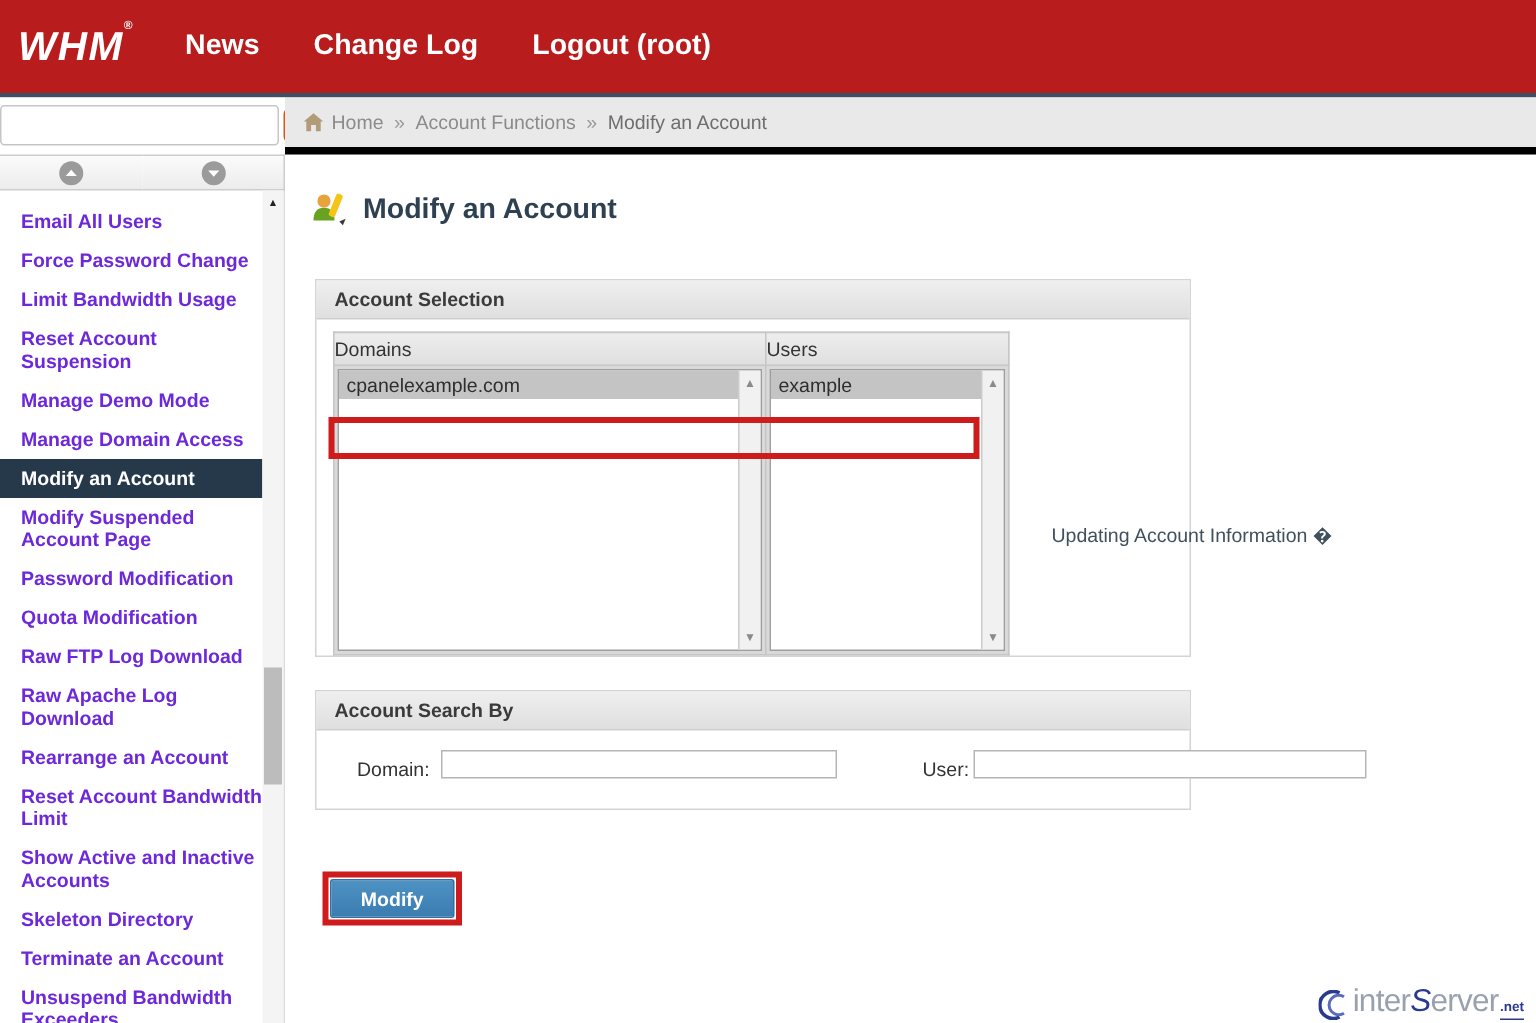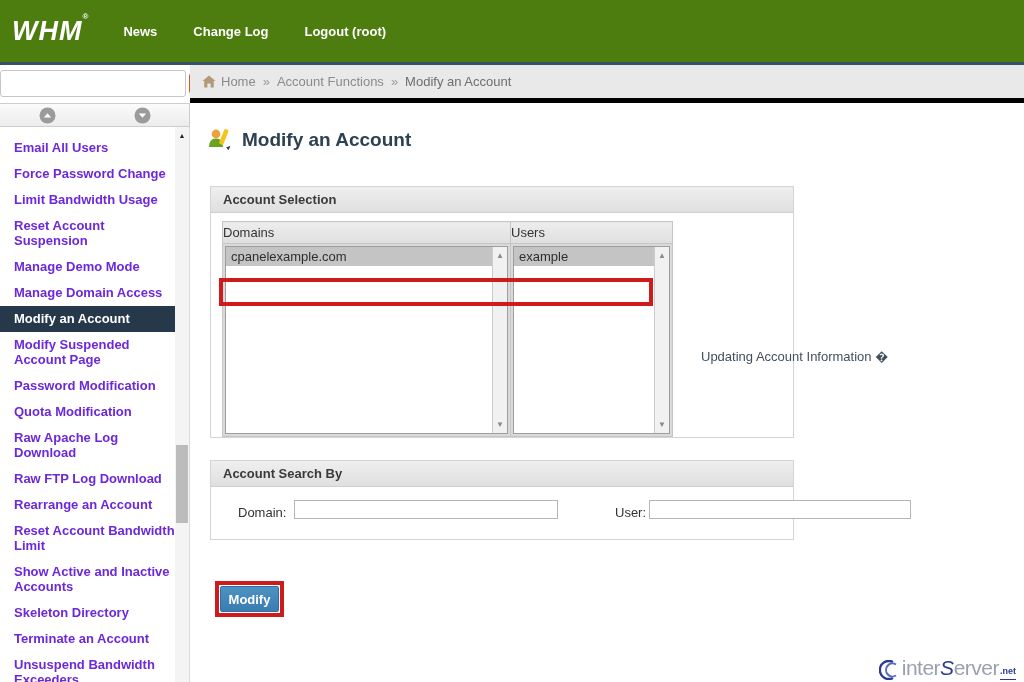--- a/index.html
+++ b/index.html
@@ -2,26 +2,26 @@
 <html><head>
 <meta charset="utf-8">
 <style>
   * { margin:0; padding:0; box-sizing:border-box; }
   html,body { width:1024px; height:682px; overflow:hidden; }
   body { font-family:"Liberation Sans", sans-serif; background:#fff; }
   #app { position:relative; width:1024px; height:682px; background:#fff; }
 
   
   .topbar { position:absolute; left:0; top:0; width:1024px; height:65px;
-    background:#4d7c0f; border-bottom:3px solid #3A5064; display:flex; align-items:center; }
+    background:#b91c1c; border-bottom:3px solid #3A5064; display:flex; align-items:center; }
   .whm-logo { margin-left:12px; color:#fff; font-weight:bold; font-style:italic;
     font-size:27px; letter-spacing:1px; position:relative; }
   .whm-logo sup { font-size:8px; font-style:normal; position:relative; top:-11px; }
   .topnav-items { display:flex; margin-left:34px; gap:36px; }
-  .topnav-item { color:#fff; font-size:13px; font-weight:bold; cursor:pointer; }
+  .topnav-item { color:#fff; font-size:19px; font-weight:bold; cursor:pointer; }
 
   
   .leftpanel { position:absolute; left:0; top:65px; width:190px; bottom:0;
     background:#fff; border-right:1px solid #DBDBDB; }
   .search-row { position:absolute; left:0; top:0; width:190px; height:38px; background:#fff; }
   .search-box { position:absolute; left:0; top:5px; width:186px; height:27px;
     background:#fff; border:1px solid #C6C6C6; border-radius:3px; display:flex; align-items:center; }
   .search-input { flex:1; border:none; outline:none; height:21px; font-size:13px; padding:0 6px;
     font-family:"Liberation Sans", sans-serif; background:transparent; }
   .search-btn { width:24px; height:23px; margin-right:1px; background:linear-gradient(#F3743A,#EC5F1D);
@@ -77,21 +77,21 @@
   .status-text { position:absolute; left:490px; top:126px; font-size:13px; color:#40505E; white-space:nowrap; }
 
   .searchby .panel-body { height:53px; }
   .field-label { position:absolute; font-size:13px; color:#333; top:18px; }
   .lbl-domain { left:27px; } .lbl-user { left:404px; }
   .text-input { position:absolute; top:13px; height:19px; border:1px solid #B5B5B5; font-size:12px;
     padding:0 4px; font-family:"Liberation Sans", sans-serif; outline:none; }
   .inp-domain { left:83px; width:264px; } .inp-user { left:438px; width:262px; }
 
   .modify-wrap { position:absolute; left:25px; top:516px; border:4px solid #CE1B1B; padding:1px; background:#fff; }
-  .modify-btn { width:59px; height:26px; background:linear-gradient(#4E92C3,#3B7CB1);
+  .modify-btn { width:83px; height:26px; background:linear-gradient(#4E92C3,#3B7CB1);
     border:1px solid #336FA0; border-radius:2px; color:#fff; font-size:13px; font-weight:bold;
     font-family:"Liberation Sans", sans-serif; cursor:pointer; }
 
   .brand-footer { position:absolute; right:8px; bottom:2px; display:flex; align-items:flex-end; }
   .brand-text { font-size:21px; color:#99A1AF; letter-spacing:-0.5px; }
   .brand-text .cap { color:#2A3B8F; font-style:italic; }
   .brand-suffix { font-size:9px; color:#2A3B8F; font-weight:bold; margin-left:1px; padding-bottom:3px; border-bottom:1px solid #2A3B8F; }
 </style>
 </head>
 <body>
@@ -137,22 +137,22 @@
         <div class="nav-item">Email All Users</div>
         <div class="nav-item">Force Password Change</div>
         <div class="nav-item">Limit Bandwidth Usage</div>
         <div class="nav-item">Reset Account Suspension</div>
         <div class="nav-item">Manage Demo Mode</div>
         <div class="nav-item">Manage Domain Access</div>
         <div class="nav-item selected">Modify an Account</div>
         <div class="nav-item">Modify Suspended Account Page</div>
         <div class="nav-item">Password Modification</div>
         <div class="nav-item">Quota Modification</div>
+        <div class="nav-item">Raw FTP Log Download</div>
         <div class="nav-item">Raw Apache Log Download</div>
-        <div class="nav-item">Raw FTP Log Download</div>
         <div class="nav-item">Rearrange an Account</div>
         <div class="nav-item">Reset Account Bandwidth Limit</div>
         <div class="nav-item">Show Active and Inactive Accounts</div>
         <div class="nav-item">Skeleton Directory</div>
         <div class="nav-item">Terminate an Account</div>
         <div class="nav-item">Unsuspend Bandwidth Exceeders</div>
       </nav>
     <div class="side-scroll">
       <span class="up-glyph">▲</span>
       <div class="side-thumb"></div>

